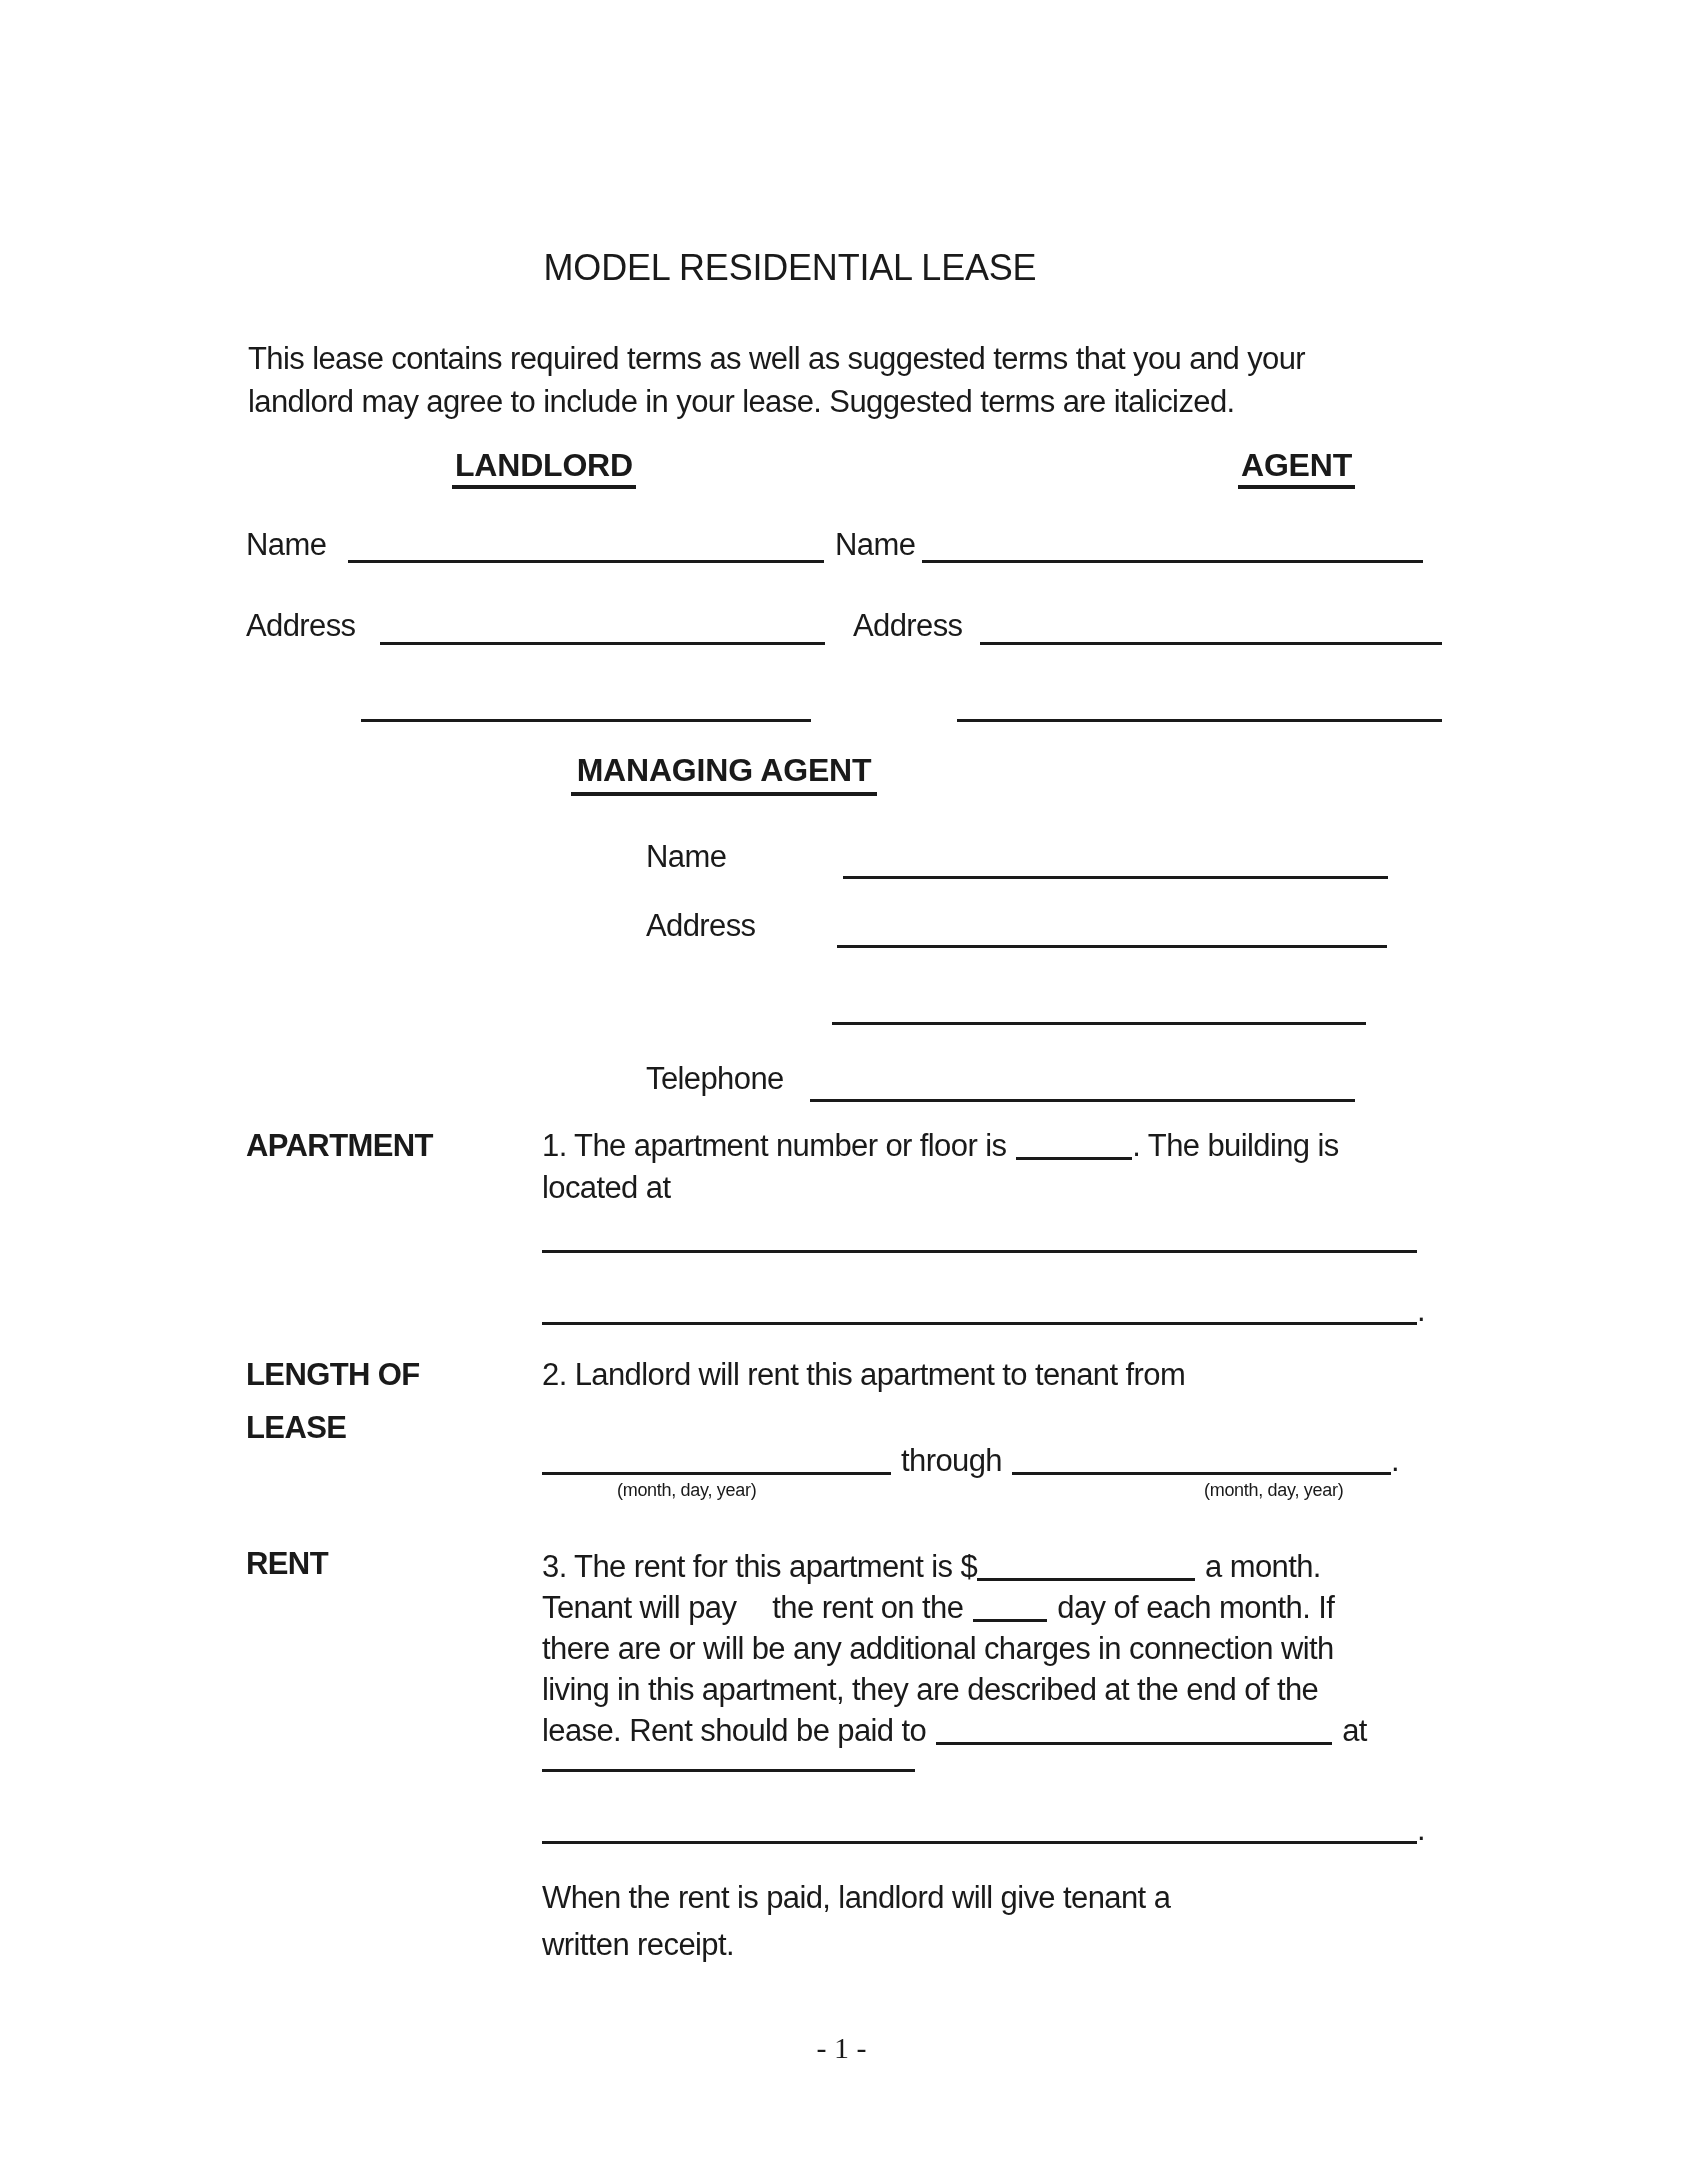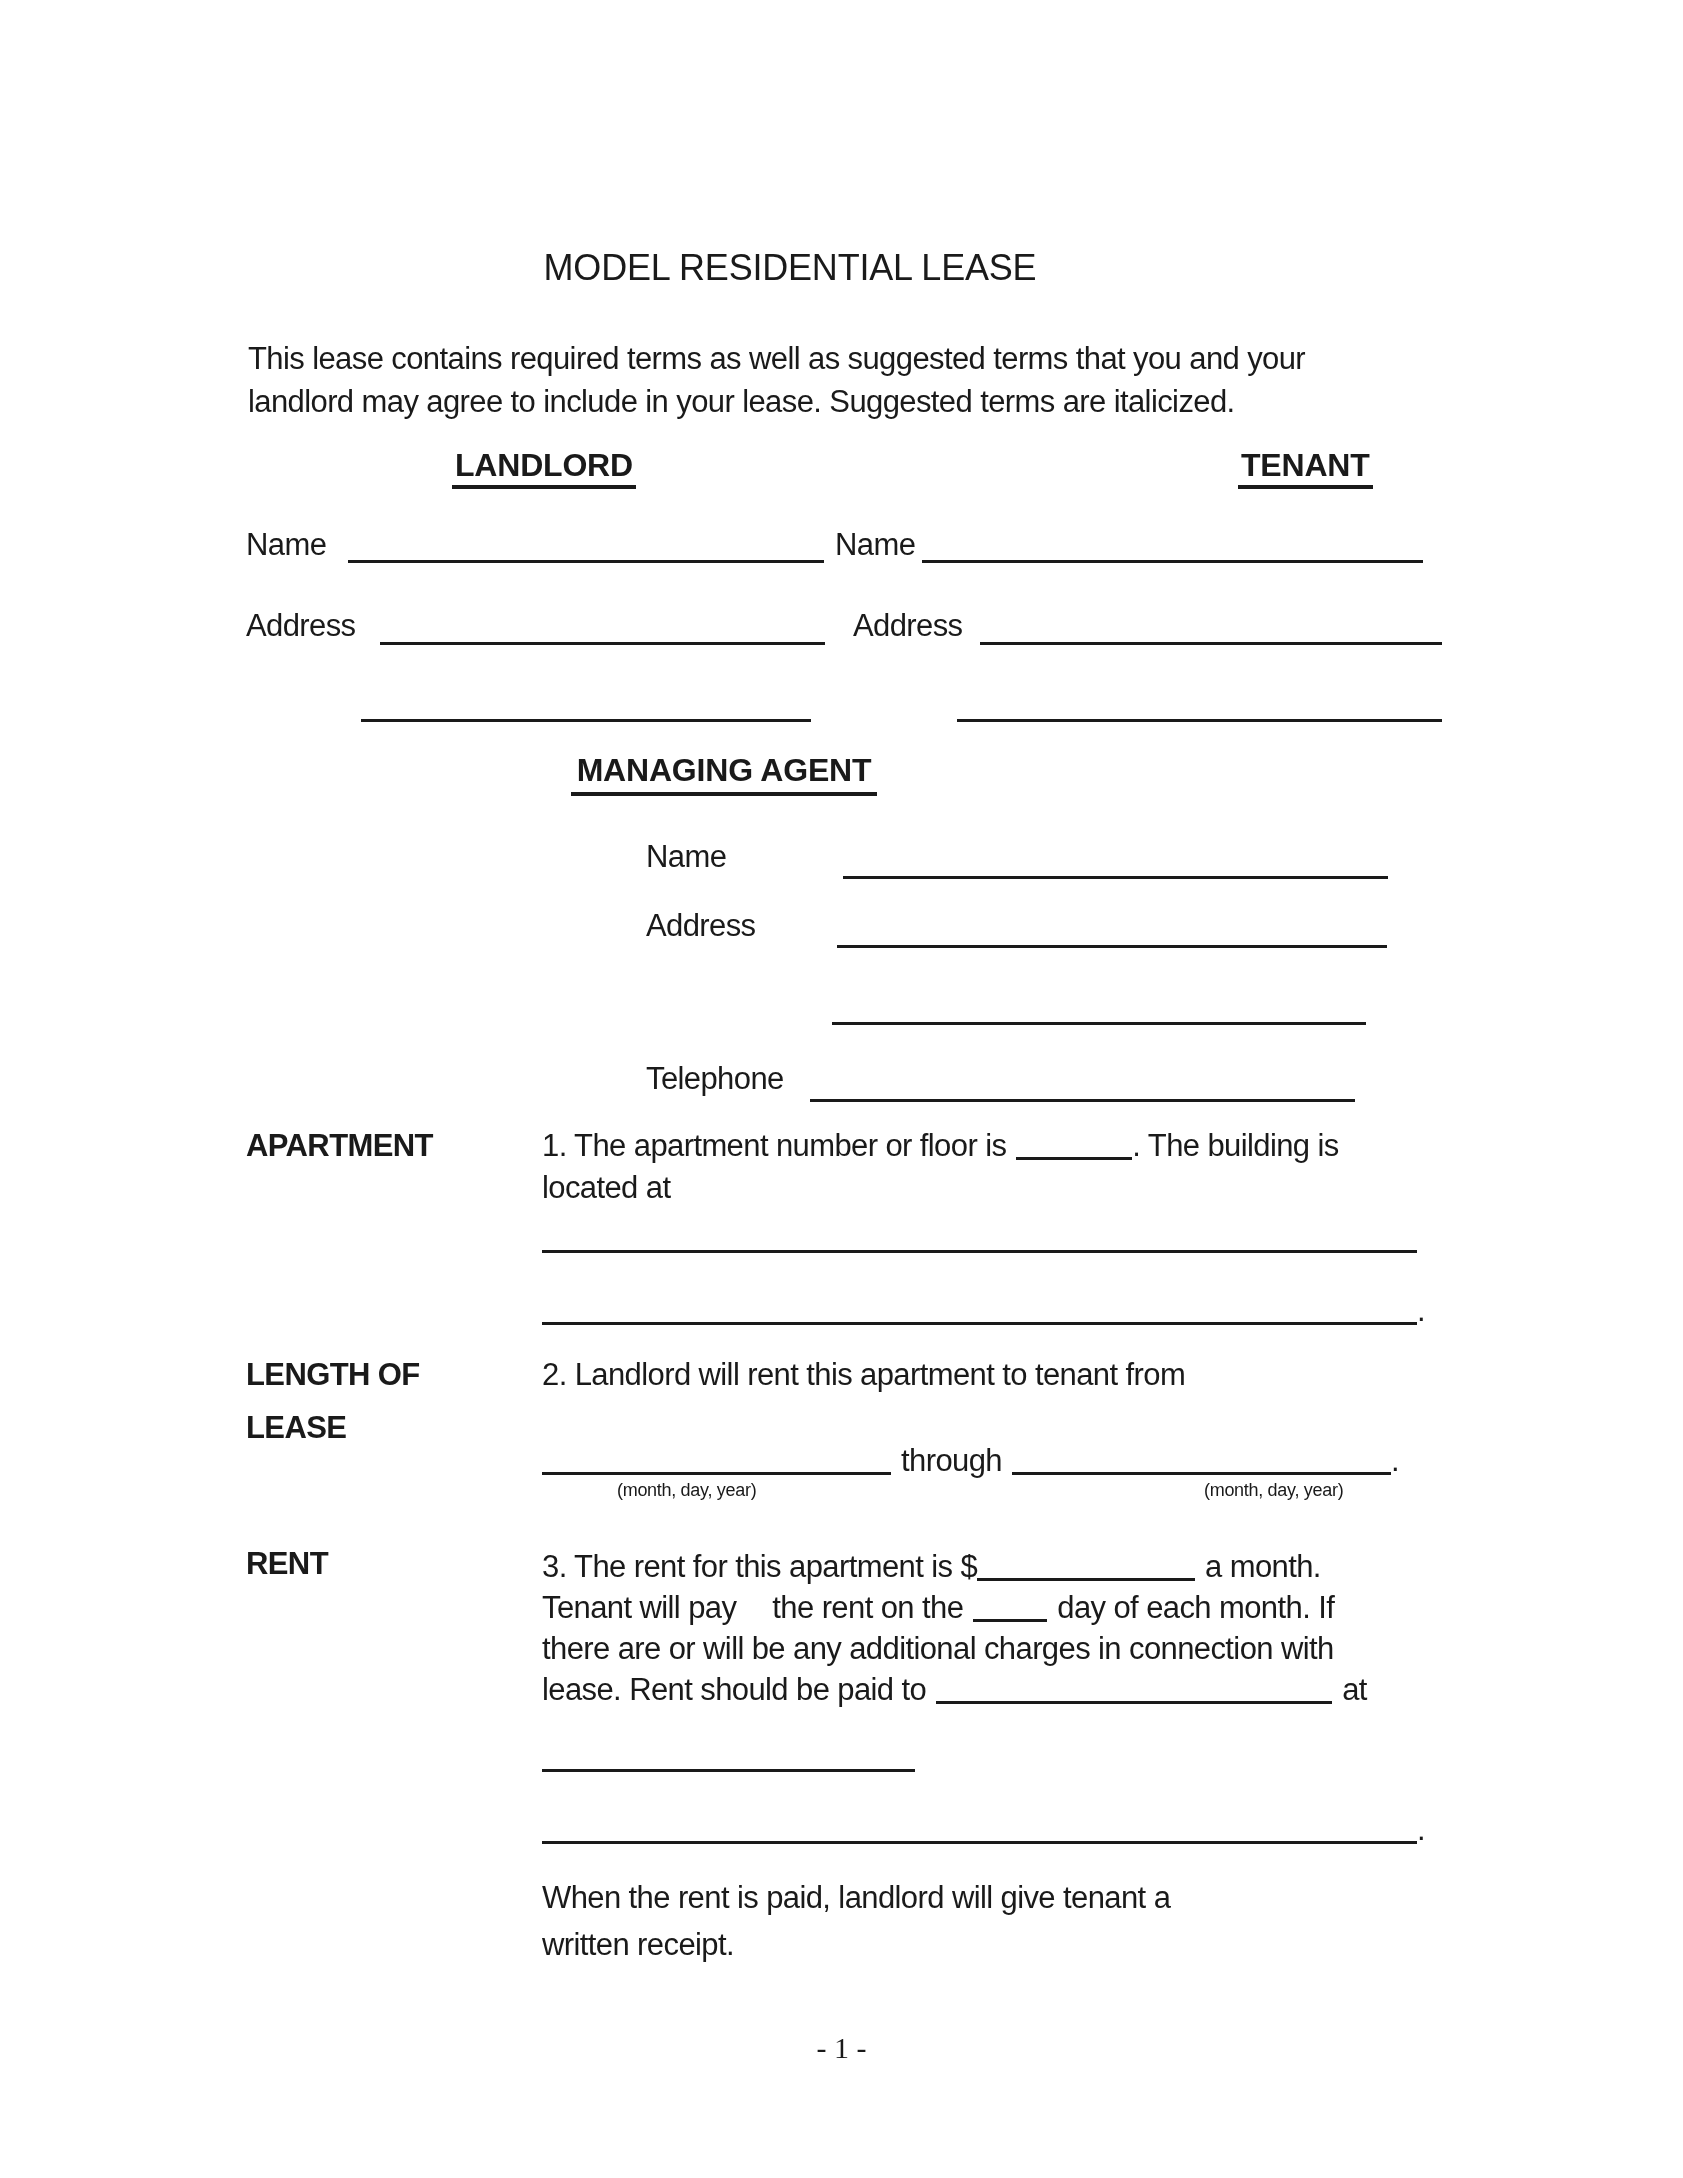--- a/index.html
+++ b/index.html
@@ -83,21 +83,21 @@
 <body>
 
 <div class="page">
 
   <div class="title" style="top:247px">MODEL RESIDENTIAL LEASE</div>
 
   <div class="t" style="left:248px;top:384px">landlord may agree to include in your lease. Suggested terms are italicized.</div>
   <div class="t" style="left:248px;top:341px">This lease contains required terms as well as suggested terms that you and your</div>
 
   <div class="hd" style="left:452px;top:447px">LANDLORD</div>
-  <div class="hd" style="left:1238px;top:447px">TENANT</div>
+  <div class="hd" style="left:1238px;top:447px">AGENT</div>
 
   <div class="t" style="left:246px;top:527px">Name</div>
   <div class="hline" style="left:348px;top:560px;width:476px"></div>
   <div class="t" style="left:835px;top:527px">Name</div>
   <div class="hline" style="left:922px;top:560px;width:501px"></div>
 
   <div class="t" style="left:246px;top:608px">Address</div>
   <div class="hline" style="left:380px;top:642px;width:445px"></div>
   <div class="t" style="left:853px;top:608px">Address</div>
   <div class="hline" style="left:980px;top:642px;width:462px"></div>
@@ -141,20 +141,21 @@
 
   <div class="t b" style="left:246px;top:1546px">RENT</div>
   <div class="t" style="left:542px;top:1546px">
     <div class="rentline">
       <span>3. The rent for this apartment is $</span><span class="iblank" style="width:218px"></span><span class="ml">a month.</span>
     </div>
     <div class="rentline">
       <span>Tenant will pay</span><span class="gap"></span><span>the rent on the</span><span class="iblank ml" style="width:74px"></span><span class="ml">day of each month. If</span>
     </div>
     <div class="rentline">there are or will be any additional charges in connection with</div>
+    <div class="rentline">living in this apartment, they are described at the end of the</div>
     <div class="rentline">
       <span>lease. Rent should be paid to</span><span class="iblank ml" style="width:396px"></span><span class="ml">at</span>
     </div>
   </div>
   <div class="hline" style="left:542px;top:1769px;width:373px"></div>
   <div class="t" style="left:542px;top:1812px">
     <span class="iblank" style="width:875px"></span><span>.</span>
   </div>
   <div class="t" style="left:542px;top:1880px">When the rent is paid, landlord will give tenant a</div>
   <div class="t" style="left:542px;top:1927px">written receipt.</div>

